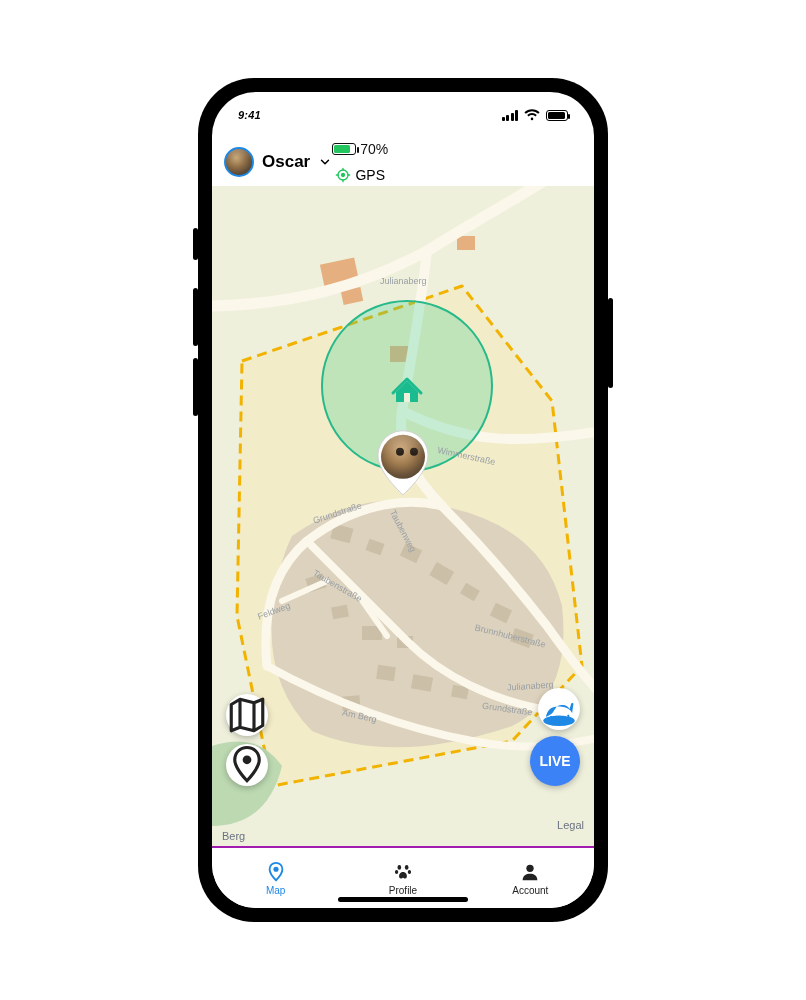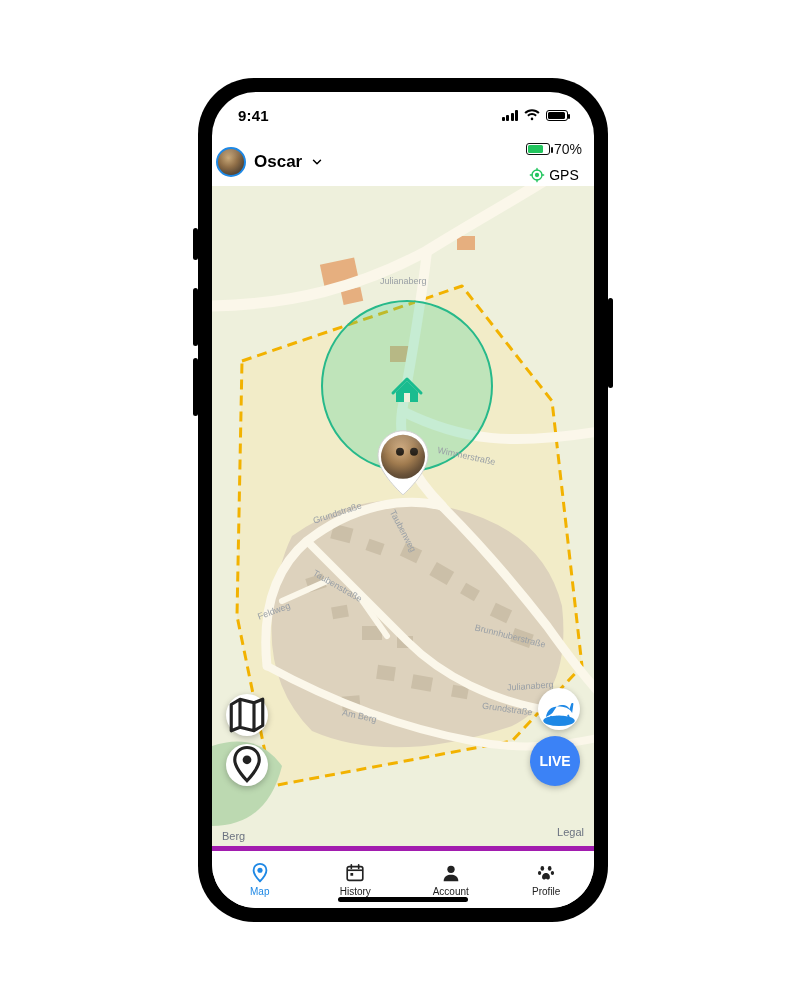--- a/index.html
+++ b/index.html
@@ -36,29 +36,29 @@
 
 
 .status-bar {
   position: absolute; top:0; left:0; right:0;
   height: 46px;
   display:flex; align-items:center; justify-content:space-between;
   padding: 0 26px;
   z-index: 50;
   font-weight:600;
 }
-.status-time { font-size:15px; letter-spacing:0.2px; }
+.status-time { font-size:11px; letter-spacing:0.2px;font-style:italic; }
 .status-right { display:flex; align-items:center; gap:6px; }
 
 
 .app-header {
   position:absolute; top:46px; left:0; right:8px;
   height:48px;
-  display:flex; align-items:center; justify-content:space-between;
-  padding: 0 4px;
+  display:flex; align-items:center; justify-content:flex-start;
+  padding: 0 12px;
   z-index:50;
   background:#fff;
 }
 .pet-select { display:flex; align-items:center; gap:8px; }
 .avatar-small {
   width:30px; height:30px; border-radius:50%;
   border:2px solid #1E88E5;
   background: radial-gradient(circle at 40% 35%, #c8a878 0%, #8f6e47 40%, #5b4a37 70%, #3b3228 100%);
   position:relative; overflow:hidden;
 }
@@ -84,21 +84,21 @@
   position:absolute;
   top:94px; bottom:62px; left:0; right:0;
   overflow:hidden;
   background:#eef0dc;
 }
 .map svg { width:100%; height:100%; display:block; }
 .map-label-small {
   position:absolute; font-size:9px; color:#9aa0a6; font-family:Arial,sans-serif;
 }
 .map-attr-left { position:absolute; left:10px; bottom:4px; font-size:11px; color:#6b7280;}
-.map-attr-right { position:absolute; right:10px; bottom:8px; font-size:11px; color:#6b7280;margin-top:45px;}
+.map-attr-right { position:absolute; right:10px; bottom:15px; font-size:11px; color:#6b7280;margin-top:45px;}
 
 
 .pet-pin {
   position:absolute; left:50%; top:46%;
   transform: translate(-50%, -90%);
   width:56px; height:68px;
   z-index:30;
 }
 .pet-pin svg { position:absolute; inset:0; }
 .pet-pin-photo {
@@ -125,21 +125,21 @@
   width:50px; height:50px;
   background:#3b82f6;
   color:#fff; font-weight:700; font-size:14px;
 }
 
 
 .tabbar {
   position:absolute; bottom:0; left:0; right:0;
   height:62px;
   background:#fff;
-  border-top:5px solid #a21caf;
+  border-top:2px solid #a21caf;
   display:flex; z-index:50;
 }
 .tab {
   flex:1; display:flex; flex-direction:column; align-items:center; justify-content:center;
   gap:2px; font-size:10px; color:#222;
 }
 .tab.active { color:#1E88E5; }
 .tab svg { width:22px; height:22px; }
 
 
@@ -321,41 +321,32 @@
     <div class="tabbar">
       <div class="tab active">
         <svg viewBox="0 0 24 24">
             <path d="M12 2 C8 2 5 5 5 9 C5 14 12 21 12 21 C12 21 19 14 19 9 C19 5 16 2 12 2 Z" fill="none" stroke="#1E88E5" stroke-width="2"></path>
             <circle cx="12" cy="9" r="2.8" fill="#1E88E5"></circle>
           </svg>
         <span>Map</span>
       </div>
       <div class="tab">
         <svg viewBox="0 0 24 24">
-            <rect x="3.5" y="5" width="17" height="15" rx="2" fill="none" stroke="#222" stroke-width="1.8"></rect>
-            <path d="M3.5 9 H20.5" stroke="#222" stroke-width="1.8"></path>
-            <path d="M8 3 V7 M16 3 V7" stroke="#222" stroke-width="1.8" stroke-linecap="round"></path>
-            <rect x="7" y="12" width="3" height="3" fill="#222"></rect>
-          </svg>
-        <span>History</span>
-      </div>
-      <div class="tab">
-        <svg viewBox="0 0 24 24">
-            <circle cx="12" cy="8" r="4" fill="#222"></circle>
-            <path d="M4 21 C4 16 8 14 12 14 C16 14 20 16 20 21 Z" fill="#222"></path>
-          </svg>
-        <span>Account</span>
-      </div>
-      <div class="tab">
-        <svg viewBox="0 0 24 24">
           <ellipse cx="8" cy="7" rx="2" ry="2.6" fill="#222"></ellipse>
           <ellipse cx="16" cy="7" rx="2" ry="2.6" fill="#222"></ellipse>
           <ellipse cx="5" cy="12" rx="1.8" ry="2.3" fill="#222"></ellipse>
           <ellipse cx="19" cy="12" rx="1.8" ry="2.3" fill="#222"></ellipse>
           <path d="M12 12 C9 12 7 15 8 18 C9 20 11 19 12 18 C13 19 15 20 16 18 C17 15 15 12 12 12 Z" fill="#222"></path>
         </svg>
         <span>Profile</span>
       </div>
+      <div class="tab">
+        <svg viewBox="0 0 24 24">
+            <circle cx="12" cy="8" r="4" fill="#222"></circle>
+            <path d="M4 21 C4 16 8 14 12 14 C16 14 20 16 20 21 Z" fill="#222"></path>
+          </svg>
+        <span>Account</span>
+      </div>
     </div>
 
     <div class="home-ind"></div>
   </div>
 </div>
 
 </body></html>

